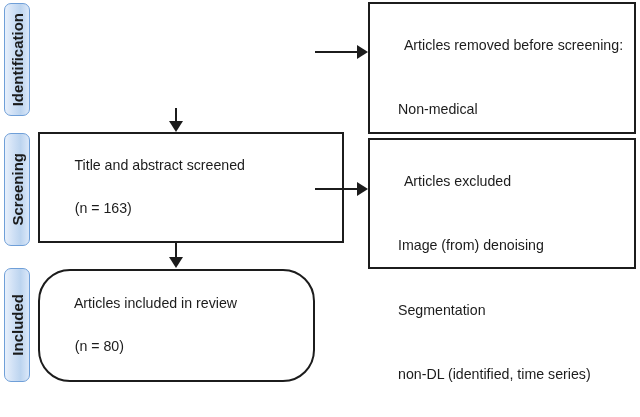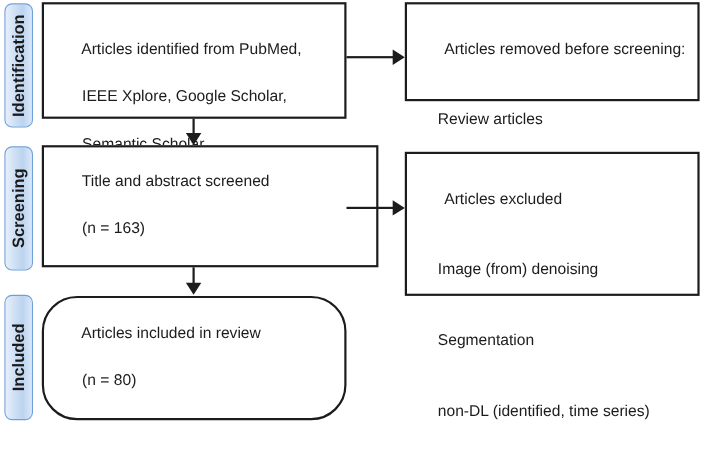--- a/index.html
+++ b/index.html
@@ -108,33 +108,24 @@
   </div>
 
   <div class="stage-tab" style="top:133px; height:113px;">
     <span class="stage-text">Screening</span>
   </div>
 
   <div class="stage-tab" style="top:268px; height:114px;">
     <span class="stage-text">Included</span>
   </div>
 
-  <div class="flow-box align-top" style="left:38px; top:2px; width:277px; height:106px;">
-    <div class="box-text">
-      <span>Articles identified from PubMed,</span><br>
-      <span>IEEE Xplore, Google Scholar,</span><br>
-      <span>Semantic Scholar</span><br>
-      <span>(n = 172)</span>
-    </div>
-  </div>
 
-  <div class="flow-box align-top" style="left:368px; top:2px; width:268px; height:90px;">
+  <div class="flow-box align-top" style="left:368px; top:2px; width:268px; height:132px;">
     <div class="box-text">
       <span>Articles removed before screening:</span><br>
-      <span class="sub-line">Review articles</span>
       <span class="sub-line">Non-medical</span>
       <span class="sub-line">Segmentation</span>
     </div>
   </div>
 
   <div class="h-line" style="left:315px; top:51px; width:46px;"></div>
   <div class="h-head" style="left:357px; top:45px;"></div>
 
   <div class="v-line" style="left:175px; top:108px; height:17px;"></div>
   <div class="v-head" style="left:169px; top:121px;"></div>

